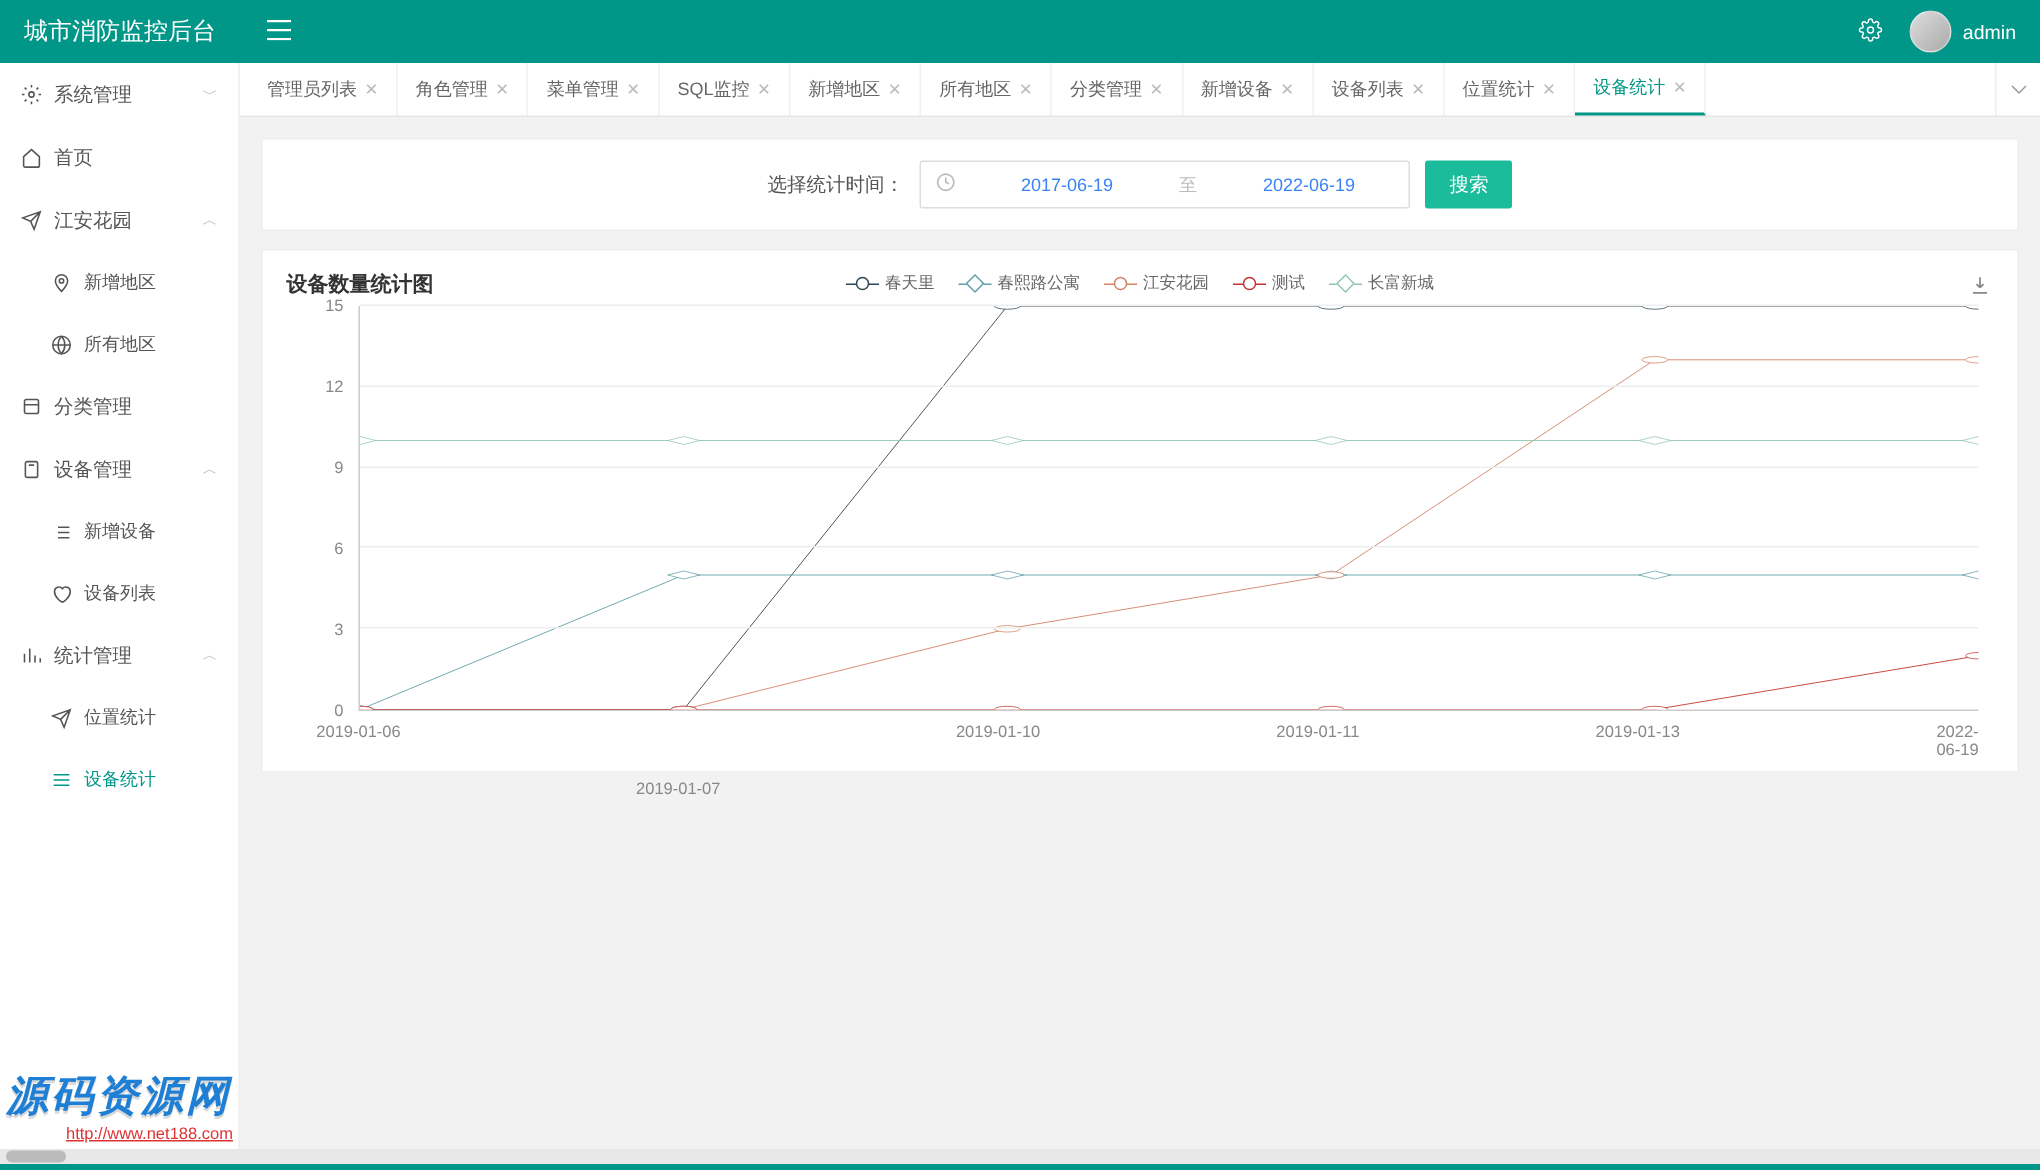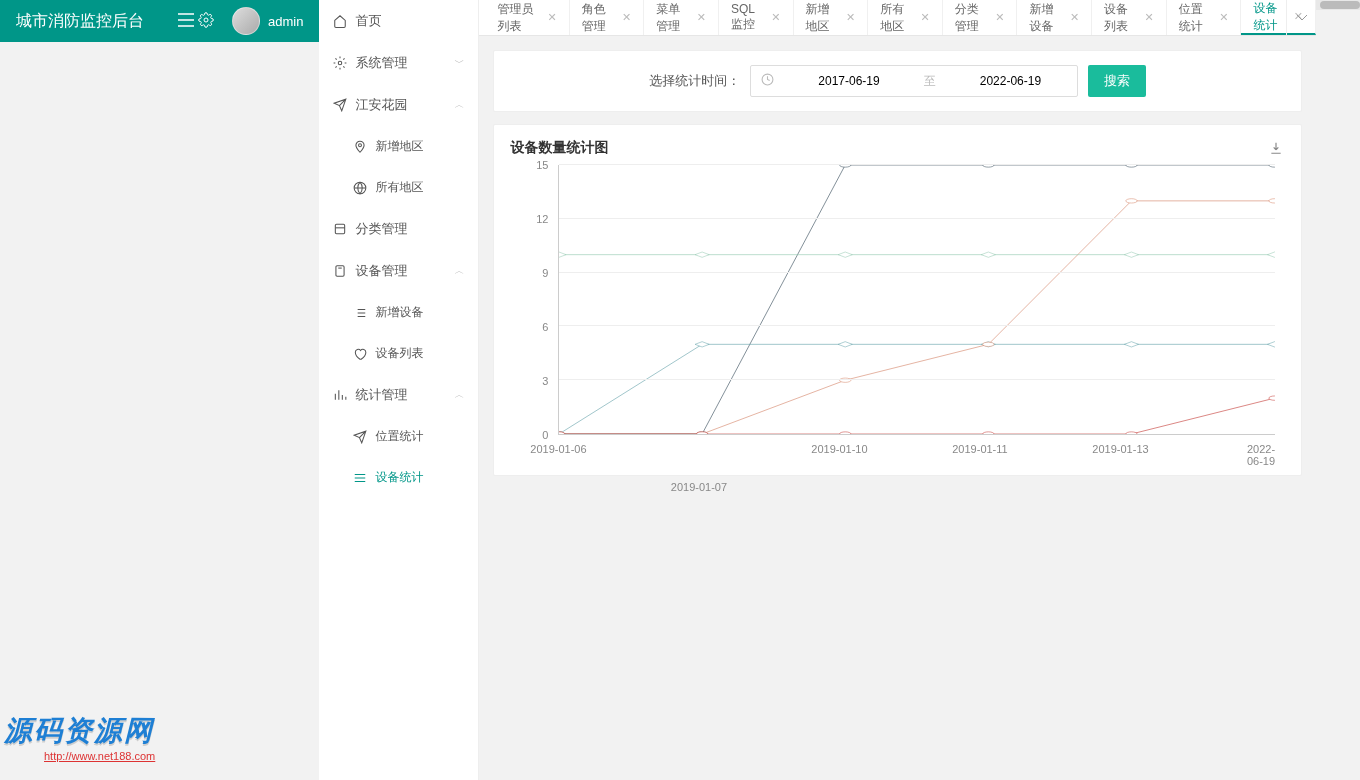--- a/index.html
+++ b/index.html
@@ -1,17 +1,17 @@
 <!DOCTYPE html>
 <html><head>
 <meta charset="utf-8">
 <style>
 * { margin: 0; padding: 0; box-sizing: border-box; }
 body { font-family: "Microsoft YaHei", Arial, sans-serif; font-size: 13px; color: #333; background: #f2f2f2; }
-.app { display: flex; flex-direction: row; height: 780px; width: 1360px; }
+.app { display: flex; flex-direction: column; height: 780px; width: 1360px; }
 .header { height: 42px; background: #009688; color: #fff; display: flex; align-items: center; padding: 0 16px; }
 .header-title { font-size: 16px; font-weight: 500; margin-right: 30px; }
 .menu-toggle { cursor: pointer; padding: 4px; }
 .header-spacer { flex: 1; }
 .header-right { display: flex; align-items: center; gap: 18px; }
 .gear-icon { cursor: pointer; }
 .user-area { display: flex; align-items: center; gap: 8px; cursor: pointer; }
 .avatar { width: 28px; height: 28px; border-radius: 50%; background: linear-gradient(135deg,#ddd,#aaa); border: 1px solid rgba(255,255,255,0.4); }
 .body { flex: 1; display: flex; overflow: hidden; }
 .sidebar { width: 160px; background: #fff; border-right: 1px solid #eee; overflow-y: auto; }
@@ -23,21 +23,21 @@
 .main { flex: 1; display: flex; flex-direction: column; overflow: hidden; }
 .tabs { height: 36px; background: #fff; border-bottom: 1px solid #e6e6e6; display: flex; align-items: stretch; padding-left: 6px; position: relative; }
 .tab { display: flex; align-items: center; padding: 0 12px; font-size: 12px; color: #666; cursor: pointer; gap: 5px; border-right: 1px solid #f0f0f0; }
 .tab.active { color: #009688; border-bottom: 2px solid #009688; }
 .tab-close { color: #bbb; font-size: 11px; }
 .tab-dropdown { position: absolute; right: 0; top: 0; bottom: 0; width: 30px; display:flex; align-items:center; justify-content:center; border-left:1px solid #eee; cursor:pointer; color:#999; }
 .content { flex: 1; padding: 14px; overflow: auto; }
 .card { background: #fff; border: 1px solid #eee; border-radius: 2px; }
 .filter-bar { display: flex; align-items: center; justify-content: center; padding: 14px 0; gap: 10px; font-size: 13px; color: #555; }
 .date-range { border: 1px solid #ddd; border-radius: 2px; height: 32px; display: flex; align-items: center; padding: 0 10px; gap: 18px; color: #888; font-size: 12px; }
-.date-val { color: #000000; padding: 0 26px; }
+.date-val { color: #3b82f6; padding: 0 26px; }
 .sep { color: #bbb; }
 .search-btn { background: #1abc9c; color: #fff; border: none; height: 32px; padding: 0 16px; border-radius: 2px; cursor: pointer; font-size: 13px; }
 .chart-card { margin-top: 12px; padding: 14px 16px 10px; position: relative; }
 .chart-title { font-size: 14px; font-weight: 600; color: #333; margin-bottom: 0; }
 .legend { display: flex; gap: 16px; justify-content: center; font-size: 11px; color: #666; margin-top: -18px; }
 .legend-item { display: flex; align-items: center; gap: 4px; }
 .legend-marker { width: 22px; height: 10px; position: relative; }
 .legend-marker::before { content:''; position:absolute; left:0; right:0; top:50%; border-top:1.5px solid currentColor; }
 .legend-marker::after { content:''; position:absolute; left:50%; top:50%; width:7px; height:7px; transform:translate(-50%,-50%) rotate(45deg); border:1.5px solid currentColor; background:#fff; }
 .legend-marker.circle::after { transform:translate(-50%,-50%); border-radius:50%; }
@@ -81,34 +81,34 @@
         <span>admin</span>
       </div>
     </div>
   </div>
 
   <div class="body">
     <div class="sidebar" id="sidebar">
         <div class="nav-item">
           <span class="icon">
             <svg width="14" height="14" viewBox="0 0 24 24" fill="none" stroke="currentColor" stroke-width="1.8">
-              <path d="M3 11l9-8 9 8v10a2 2 0 0 1-2 2H5a2 2 0 0 1-2-2z"></path>
-            </svg>
-          </span>
-          <span>首页</span>
-        </div>
-        <div class="nav-item">
-          <span class="icon">
-            <svg width="14" height="14" viewBox="0 0 24 24" fill="none" stroke="currentColor" stroke-width="1.8">
               <circle cx="12" cy="12" r="3"></circle>
               <path d="M12 1v3m0 16v3M4.2 4.2l2.1 2.1m11.4 11.4l2.1 2.1M1 12h3m16 0h3M4.2 19.8l2.1-2.1m11.4-11.4l2.1-2.1"></path>
             </svg>
           </span>
           <span>系统管理</span>
           <span class="nav-chevron">﹀</span>
+        </div>
+        <div class="nav-item">
+          <span class="icon">
+            <svg width="14" height="14" viewBox="0 0 24 24" fill="none" stroke="currentColor" stroke-width="1.8">
+              <path d="M3 11l9-8 9 8v10a2 2 0 0 1-2 2H5a2 2 0 0 1-2-2z"></path>
+            </svg>
+          </span>
+          <span>首页</span>
         </div>
         <div class="nav-item">
           <span class="icon">
             <svg width="14" height="14" viewBox="0 0 24 24" fill="none" stroke="currentColor" stroke-width="1.8">
               <path d="M22 2L11 13M22 2l-7 20-4-9-9-4 20-7z"></path>
             </svg>
           </span>
           <span>江安花园</span>
           <span class="nav-chevron">︿</span>
         </div>
@@ -259,20 +259,42 @@
               <span class="date-val">2017-06-19</span>
               <span class="sep">至</span>
               <span class="date-val">2022-06-19</span>
             </div>
             <button class="search-btn">搜索</button>
           </div>
         </div>
 
         <div class="card chart-card">
           <div class="chart-title">设备数量统计图</div>
+          <div class="legend" id="legend">
+              <div class="legend-item">
+                <span class="legend-marker circle" style="color:#2f4554"></span>
+                <span>春天里</span>
+              </div>
+              <div class="legend-item">
+                <span class="legend-marker diamond" style="color:#61a0a8"></span>
+                <span>春熙路公寓</span>
+              </div>
+              <div class="legend-item">
+                <span class="legend-marker circle" style="color:#d48265"></span>
+                <span>江安花园</span>
+              </div>
+              <div class="legend-item">
+                <span class="legend-marker circle" style="color:#c23531"></span>
+                <span>测试</span>
+              </div>
+              <div class="legend-item">
+                <span class="legend-marker diamond" style="color:#91c7ae"></span>
+                <span>长富新城</span>
+              </div>
+            </div>
           <span class="download-icon">
             <svg width="14" height="14" viewBox="0 0 24 24" fill="none" stroke="#888" stroke-width="2">
                 <path d="M12 3v12m0 0l-4-4m4 4l4-4M4 21h16"></path>
               </svg>
           </span>
           <div class="chart-area">
             <div class="y-axis" id="yaxis">
                 <div class="y-tick" style="bottom: 0%; transform: translateY(50%);">0</div>
                 <div class="y-tick" style="bottom: 20%; transform: translateY(50%);">3</div>
                 <div class="y-tick" style="bottom: 40%; transform: translateY(50%);">6</div>

